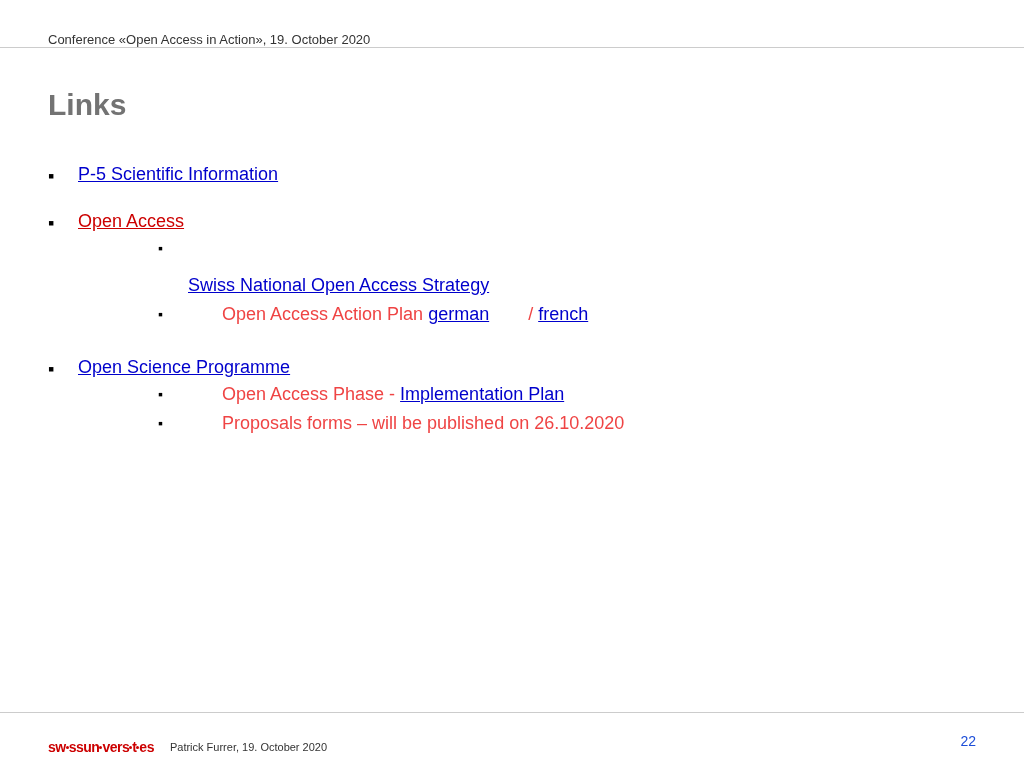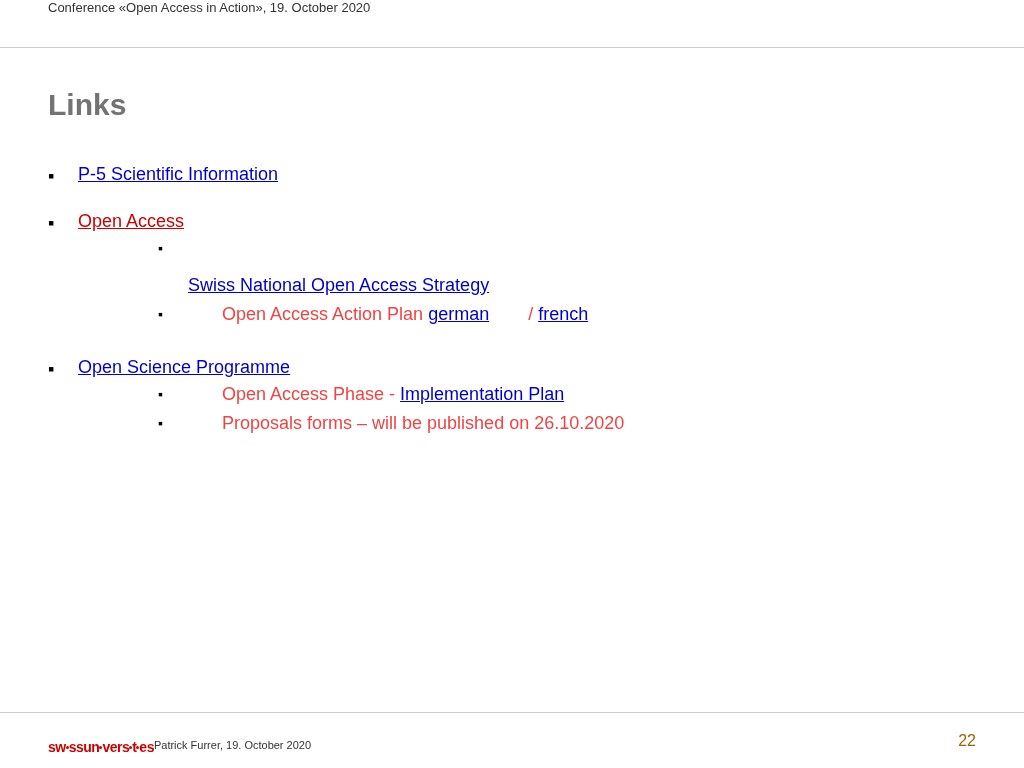--- a/index.html
+++ b/index.html
@@ -20,21 +20,21 @@
     }
 
     .top-bar {
       position: absolute;
       top: 0;
       left: 0;
       right: 0;
       height: 48px;
       border-bottom: 1px solid #cccccc;
       display: flex;
-      align-items: flex-start;
+      align-items: flex-end;
       padding: 0 48px;
     }
 
     .top-bar-text {
       font-size: 13px;
       color: #333333;
     }
 
     .main-content {
       position: absolute;
@@ -117,39 +117,41 @@
       height: 56px;
       border-top: 1px solid #cccccc;
       display: flex;
       align-items: center;
       padding: 0 48px;
       justify-content: space-between;
     }
 
     .footer-left {
       display: flex;
+      align-items: center;
+      gap: 16px;
       margin-top: 12px;
     }
 
     .swissuniversities-logo {
       font-size: 14px;
       font-weight: bold;
       color: #cc0000;
       font-family: Arial, sans-serif;
       letter-spacing: -0.5px;
     }
 
     .footer-name {
       font-size: 11px;
       color: #333333;
     }
 
     .footer-page {
-      font-size: 16px;
-      color: #a16207;
+      font-size: 14px;
+      color: #1d4ed8;
     }
 
     .inline-text {
       color: #ef4444;
       margin-left: 34px;
     }
   </style>
 </head>
 <body>
 

